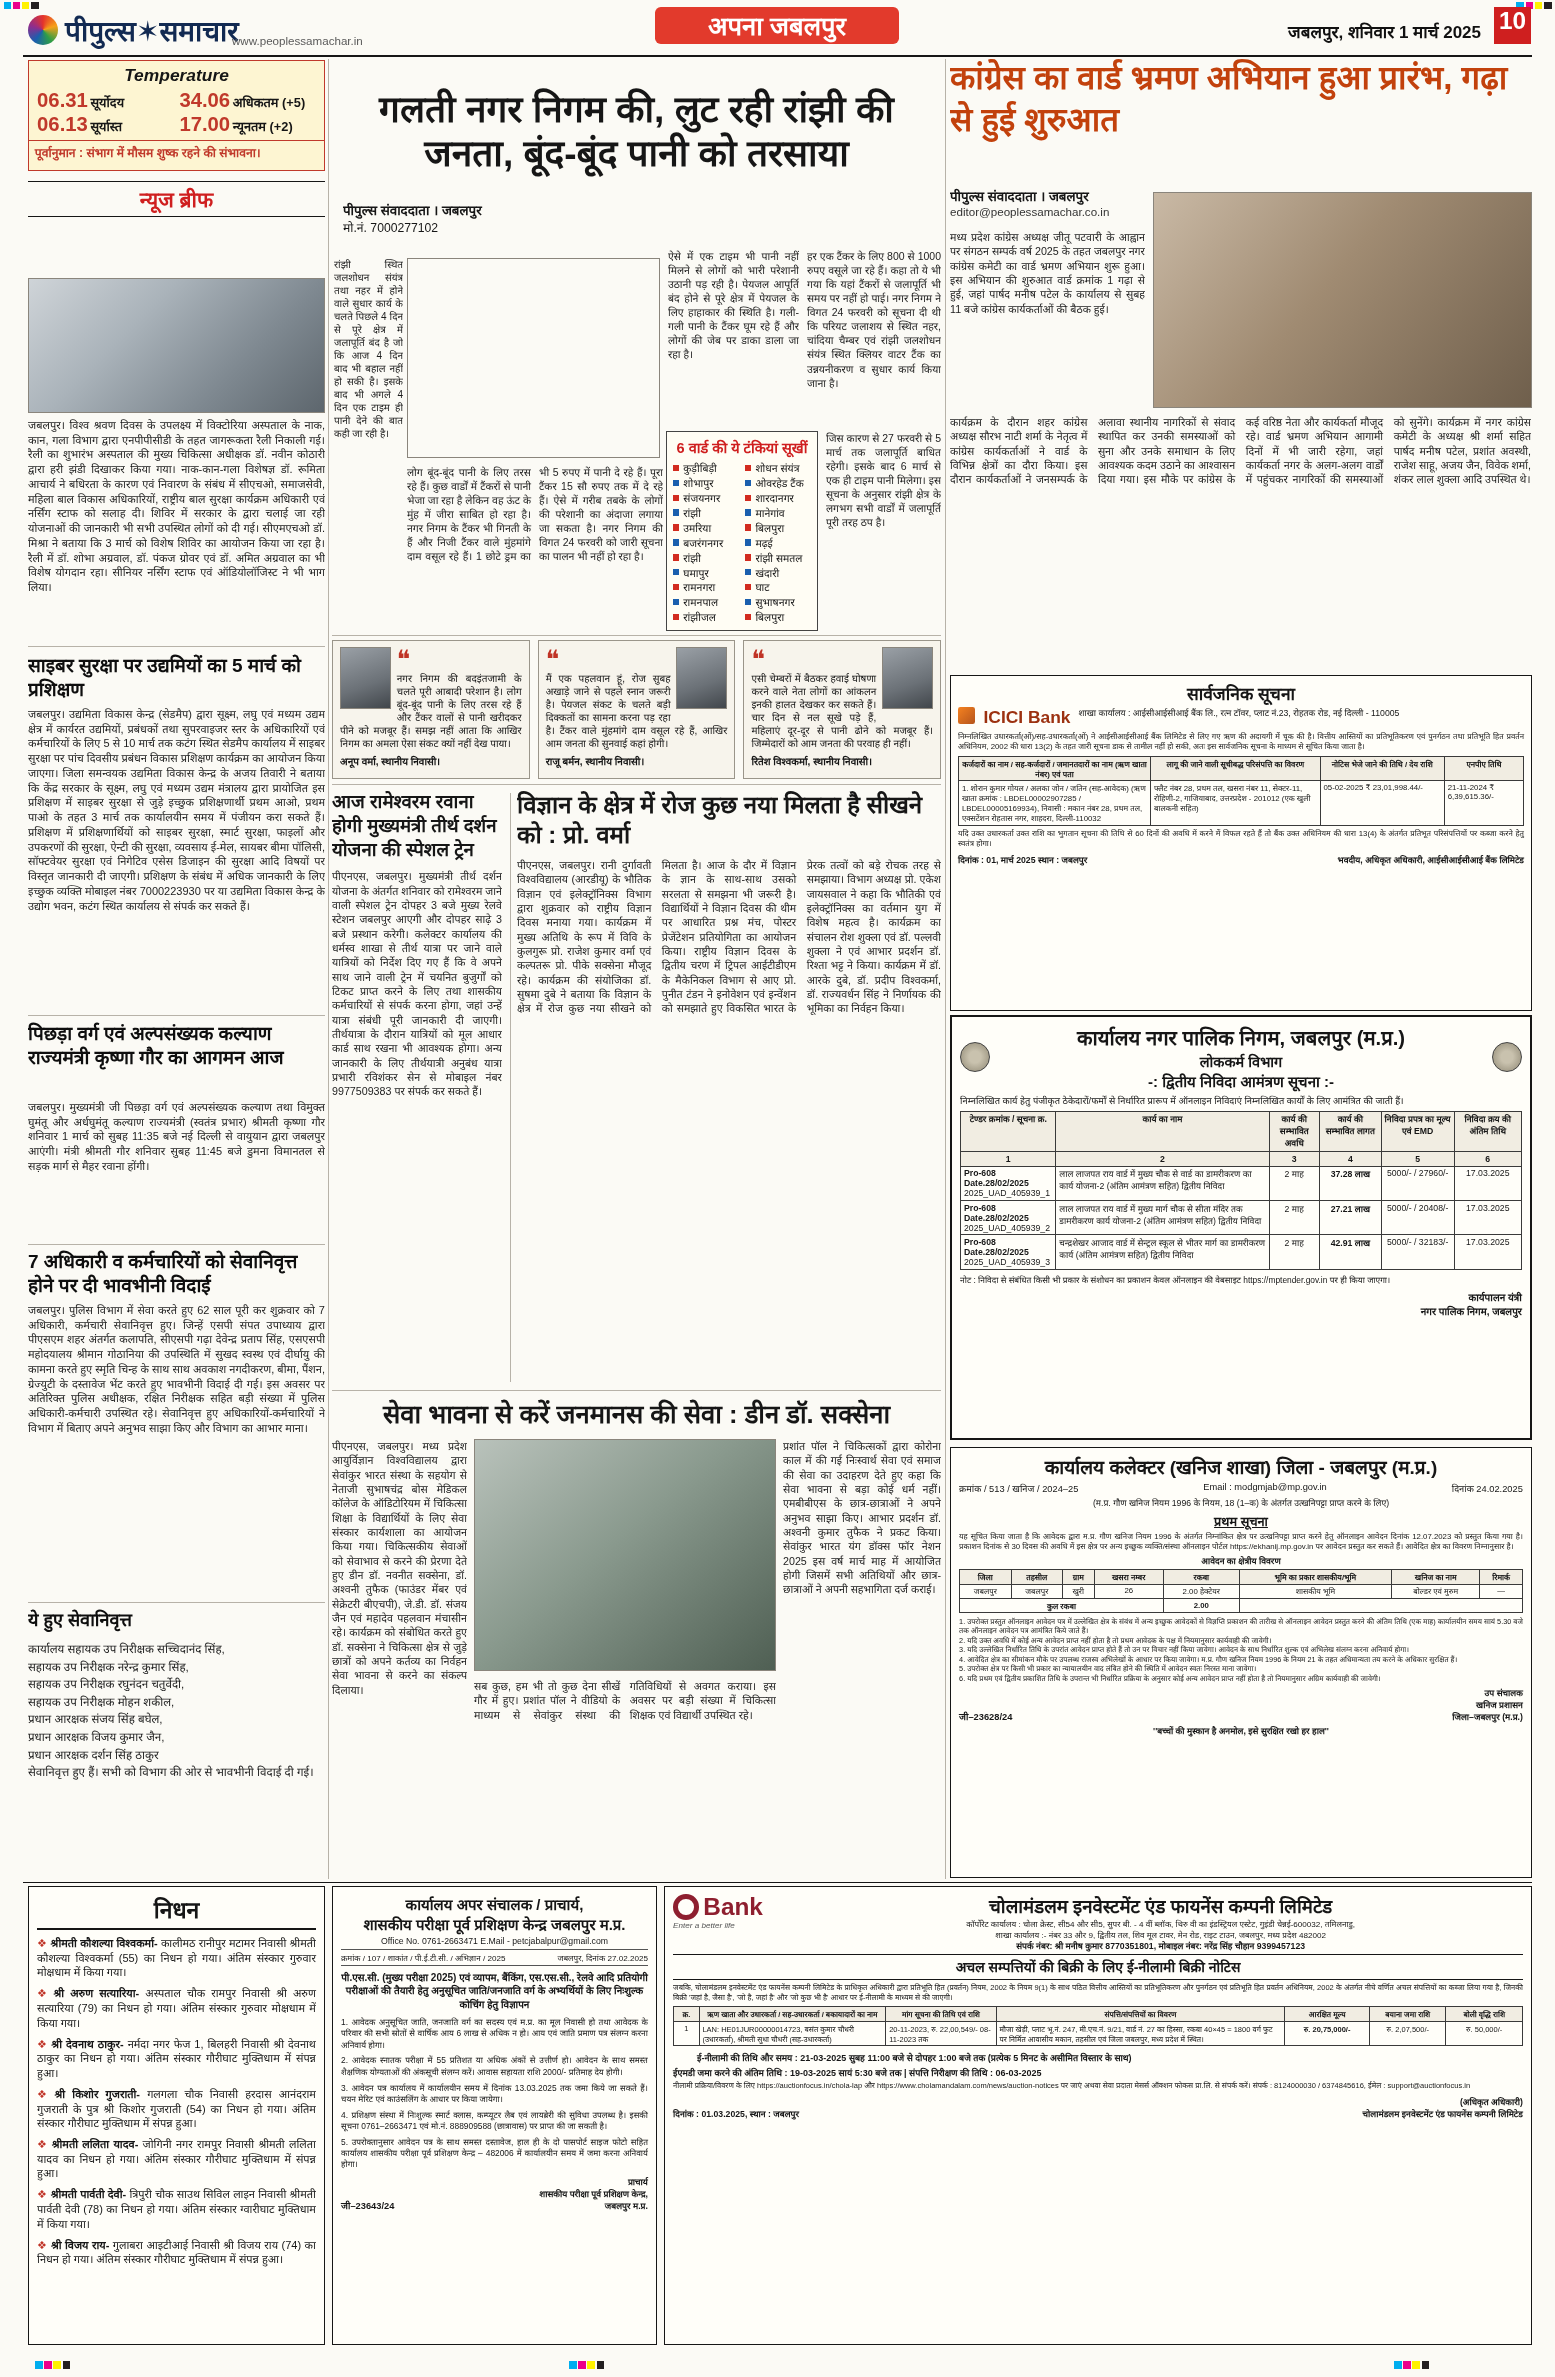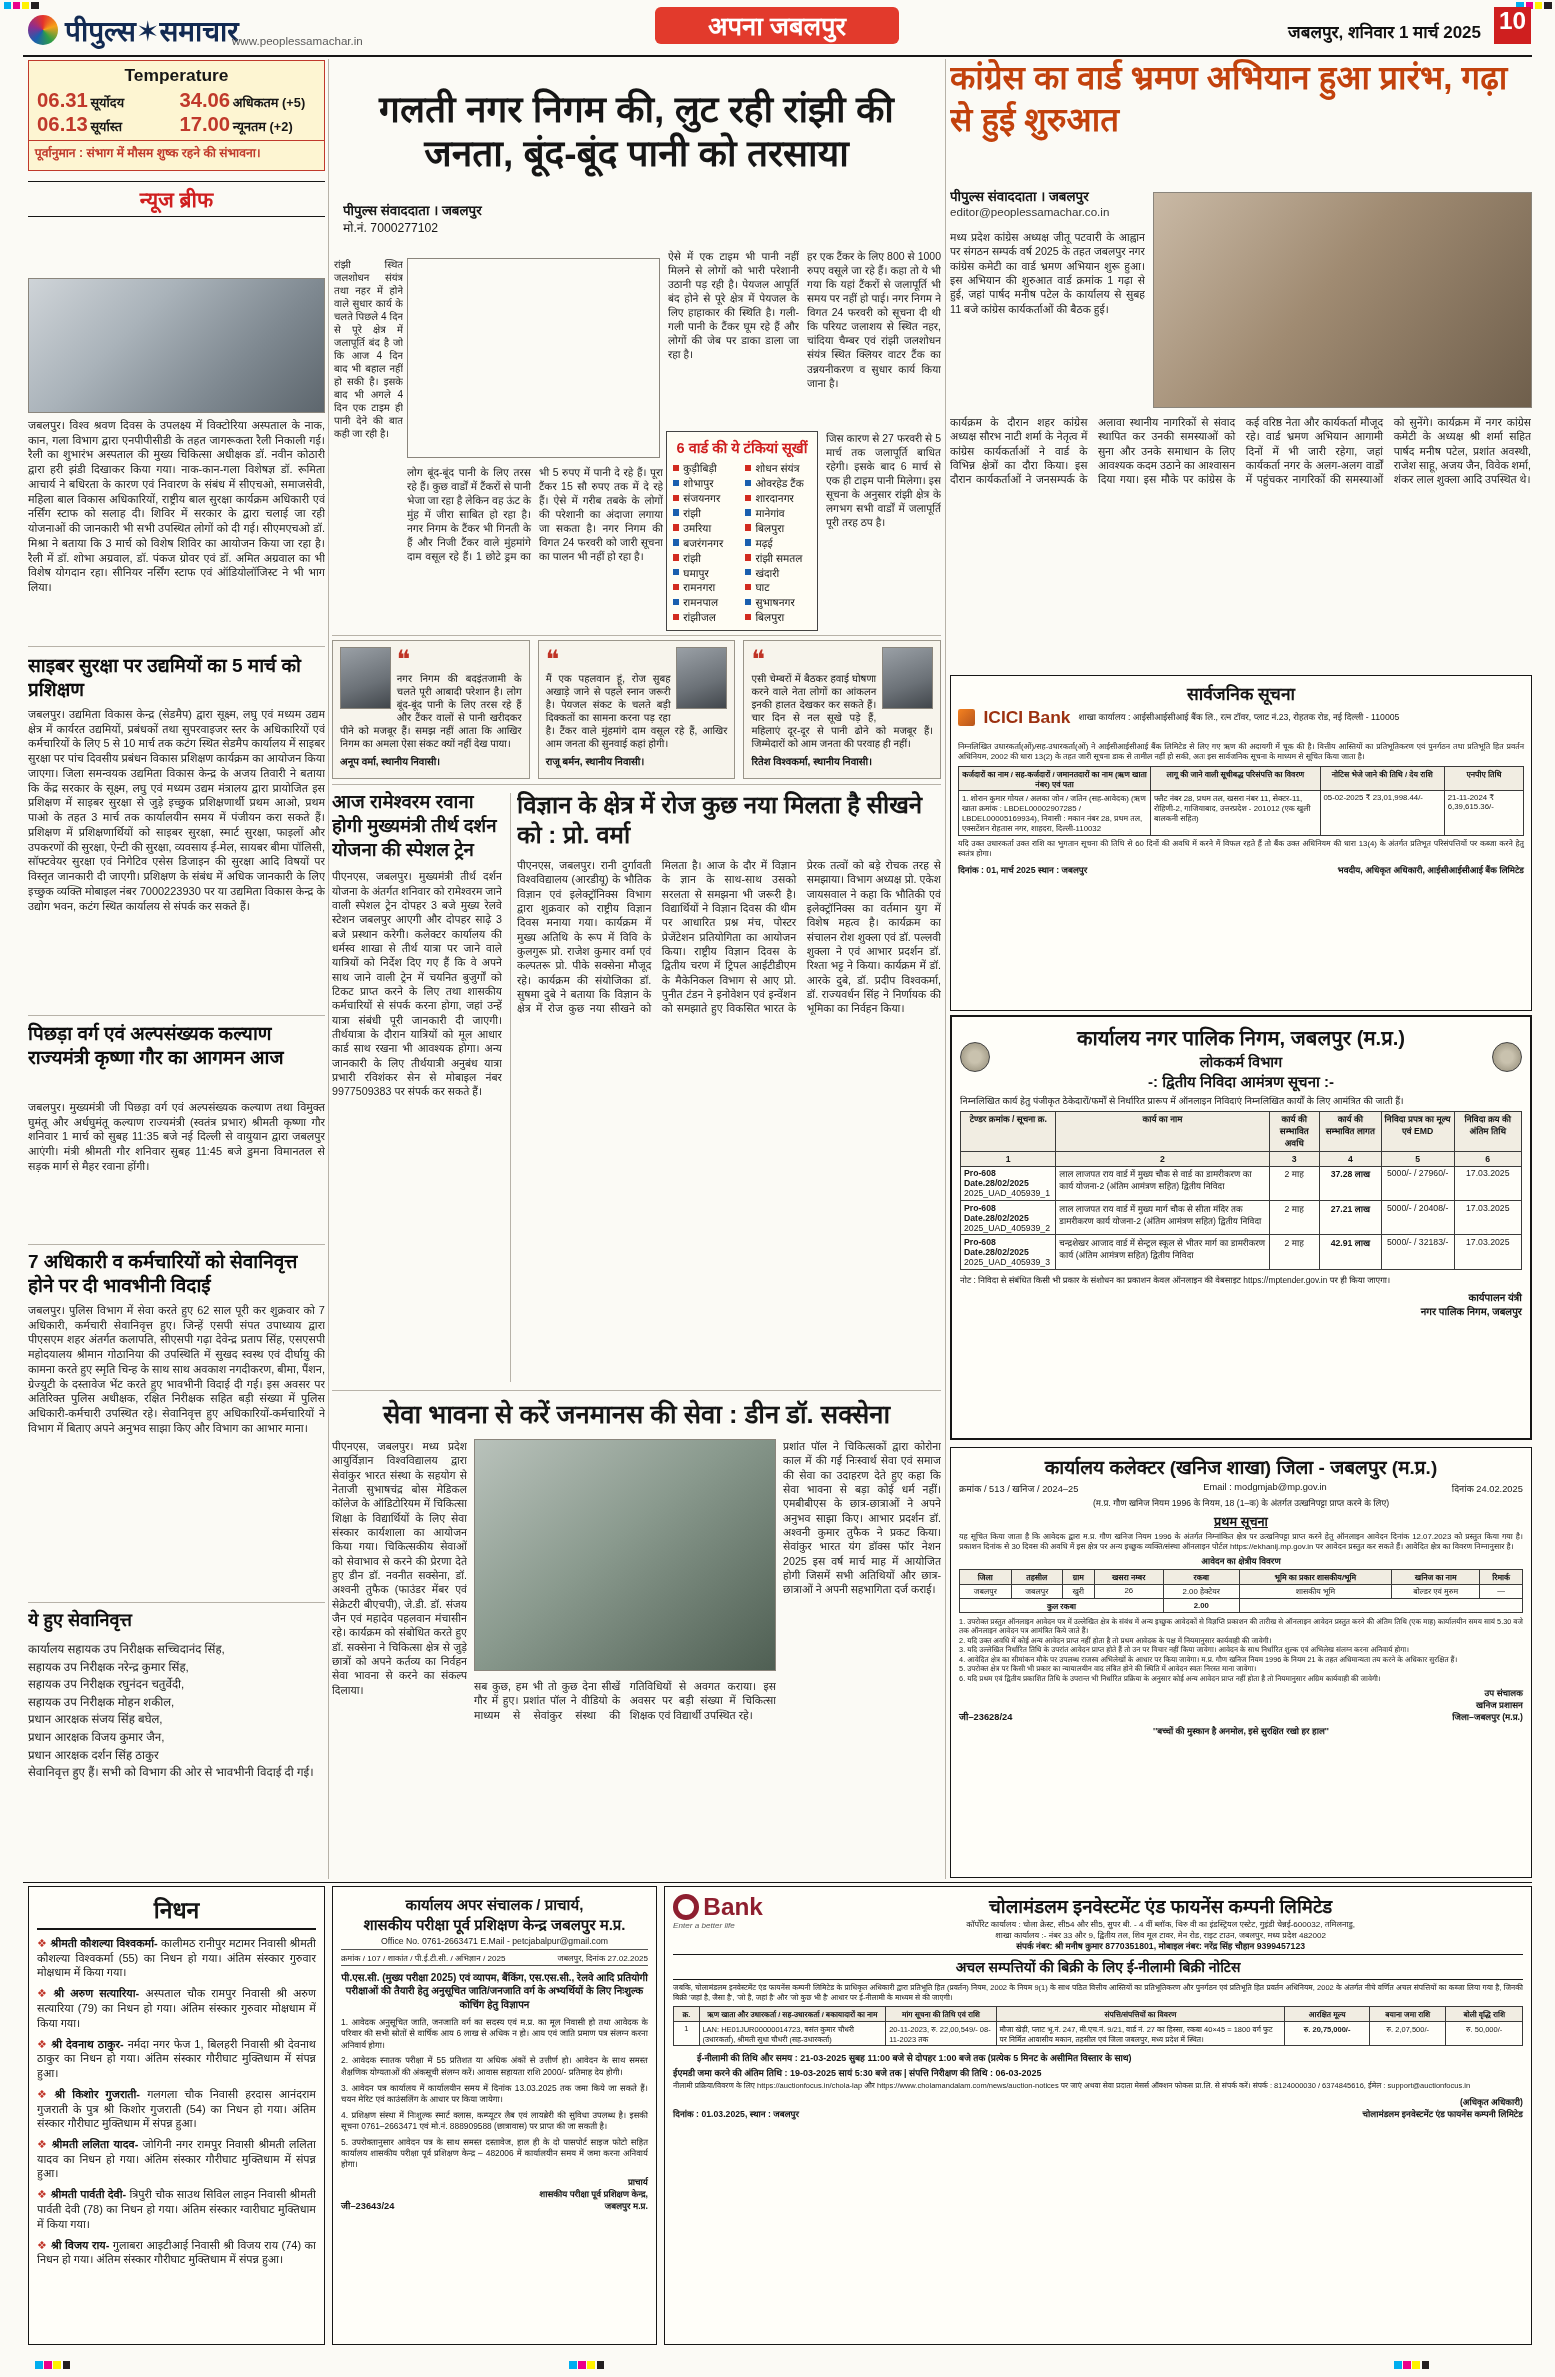--- a/index.html
+++ b/index.html
@@ -96,21 +96,21 @@
   <div class="rule" style="left:332px;top:635px;width:609px;height:0.6px;"></div>
   <div class="rule" style="left:332px;top:784px;width:609px;height:0.6px;"></div>
   <div class="rule" style="left:332px;top:1390px;width:609px;height:0.6px;"></div>
   <div class="rule" style="left:23px;top:1882px;width:1509px;height:1.2px;background:#161616;"></div>
   <div class="rule" style="left:28px;top:646px;width:297px;height:0.6px;"></div>
   <div class="rule" style="left:28px;top:1015px;width:297px;height:0.6px;"></div>
   <div class="rule" style="left:28px;top:1244px;width:297px;height:0.6px;"></div>
   <div class="rule" style="left:28px;top:1602px;width:297px;height:0.6px;"></div>
 
   <div class="blk" style="left:28px;top:60px;width:297px;height:111px;border:1.7px solid #c0392b;background:#fdf5d2;">
-    <div class="ctr" style="font-size:17.4px;font-weight:bold;padding:3.5px 0 1.2px;">Temperature</div>
+    <div class="ctr" style="font-size:17.4px;font-weight:bold;padding:3.5px 0 1.2px;font-style:italic;">Temperature</div>
     <div style="display:grid;grid-template-columns:1fr 1fr;gap:1.2px 5.8px;padding:2.3px 8.1px 3.5px;">
       <div><span style="font-size:20.3px;font-weight:bold;color:#c0392b;">06.31</span> <span style="font-size:12.8px;font-weight:bold;">सूर्योदय</span></div>
       <div><span style="font-size:20.3px;font-weight:bold;color:#c0392b;">34.06</span> <span style="font-size:12.8px;font-weight:bold;">अधिकतम (+5)</span></div>
       <div><span style="font-size:20.3px;font-weight:bold;color:#c0392b;">06.13</span> <span style="font-size:12.8px;font-weight:bold;">सूर्यास्त</span></div>
       <div><span style="font-size:20.3px;font-weight:bold;color:#c0392b;">17.00</span> <span style="font-size:12.8px;font-weight:bold;">न्यूनतम (+2)</span></div>
     </div>
     <div style="border-top:1.2px solid #c0392b;padding:2.9px 5.8px;font-size:12.2px;font-weight:bold;color:#c0392b;">पूर्वानुमान : संभाग में मौसम शुष्क रहने की संभावना।</div>
   </div>
 
   <div class="blk ctr" style="left:28px;top:181px;width:297px;border-top:1.7px solid #161616;border-bottom:1.7px solid #161616;padding:2.9px 0;">
@@ -304,21 +304,21 @@
   <div class="blk" style="left:950px;top:187px;width:197px;">
     <div style="font-size:13.4px;font-weight:bold;">पीपुल्स संवाददाता । जबलपुर</div>
     <div style="font-size:11.6px;color:#333;">editor@peoplessamachar.co.in</div>
   </div>
   <div class="blk photo ph-c" style="left:1153px;top:192px;width:379px;height:216px;"></div>
   <div class="blk body-txt" style="left:950px;top:230px;width:195px;height:178px;font-size:10.7px;">मध्य प्रदेश कांग्रेस अध्यक्ष जीतू पटवारी के आह्वान पर संगठन सम्पर्क वर्ष 2025 के तहत जबलपुर नगर कांग्रेस कमेटी का वार्ड भ्रमण अभियान शुरू हुआ। इस अभियान की शुरुआत वार्ड क्रमांक 1 गढ़ा से हुई, जहां पार्षद मनीष पटेल के कार्यालय से सुबह 11 बजे कांग्रेस कार्यकर्ताओं की बैठक हुई।</div>
   <div class="blk body-txt" style="left:950px;top:415px;width:581px;height:254px;font-size:10.7px;column-count:4;column-gap:10.5px;">कार्यक्रम के दौरान शहर कांग्रेस अध्यक्ष सौरभ नाटी शर्मा के नेतृत्व में कांग्रेस कार्यकर्ताओं ने वार्ड के विभिन्न क्षेत्रों का दौरा किया। इस दौरान कार्यकर्ताओं ने जनसम्पर्क के अलावा स्थानीय नागरिकों से संवाद स्थापित कर उनकी समस्याओं को सुना और उनके समाधान के लिए आवश्यक कदम उठाने का आश्वासन दिया गया। इस मौके पर कांग्रेस के कई वरिष्ठ नेता और कार्यकर्ता मौजूद रहे। वार्ड भ्रमण अभियान आगामी दिनों में भी जारी रहेगा, जहां कार्यकर्ता नगर के अलग-अलग वार्डों में पहुंचकर नागरिकों की समस्याओं को सुनेंगे। कार्यक्रम में नगर कांग्रेस कमेटी के अध्यक्ष श्री शर्मा सहित पार्षद मनीष पटेल, प्रशांत अवस्थी, राजेश साहू, अजय जैन, विवेक शर्मा, शंकर लाल शुक्ला आदि उपस्थित थे।</div>
 
   <div class="blk" style="left:950px;top:675px;width:582px;height:336px;border:1.7px solid #161616;background:#fffef9;padding:4.6px 7px;">
     <div class="ctr" style="font-size:17.4px;font-weight:bold;margin-bottom:2.3px;">सार्वजनिक सूचना</div>
-    <div style="display:flex;align-items:center;gap:8.1px;margin-bottom:14px;">
+    <div style="display:flex;gap:8.1px;margin-bottom:4px;">
       <span style="width:17.4px;height:17.4px;background:linear-gradient(135deg,#f58220,#b5541c);border-radius:2.3px;"></span>
       <span style="font-size:17.4px;font-weight:bold;color:#9c3110;">ICICI Bank</span>
       <span style="font-size:8.7px;flex:1;">शाखा कार्यालय : आईसीआईसीआई बैंक लि., रत्न टॉवर, प्लाट नं.23, रोहतक रोड, नई दिल्ली - 110005</span>
     </div>
     <p style="font-size:7.8px;line-height:1.32;text-align:justify;margin-bottom:3.5px;">निम्नलिखित उधारकर्ता(ओं)/सह-उधारकर्ता(ओं) ने आईसीआईसीआई बैंक लिमिटेड से लिए गए ऋण की अदायगी में चूक की है। वित्तीय आस्तियों का प्रतिभूतिकरण एवं पुनर्गठन तथा प्रतिभूति हित प्रवर्तन अधिनियम, 2002 की धारा 13(2) के तहत जारी सूचना डाक से तामील नहीं हो सकी, अतः इस सार्वजनिक सूचना के माध्यम से सूचित किया जाता है।</p>
     <table style="font-size:7.8px;margin-bottom:3.5px;">
       <tbody>
           <tr class="tbl-hd">
         <td style="width:34%;">कर्जदारों का नाम / सह-कर्जदारों / जमानतदारों का नाम (ऋण खाता नंबर) एवं पता</td>
         <td style="width:30%;">लागू की जाने वाली सूचीबद्ध परिसंपत्ति का विवरण</td>

